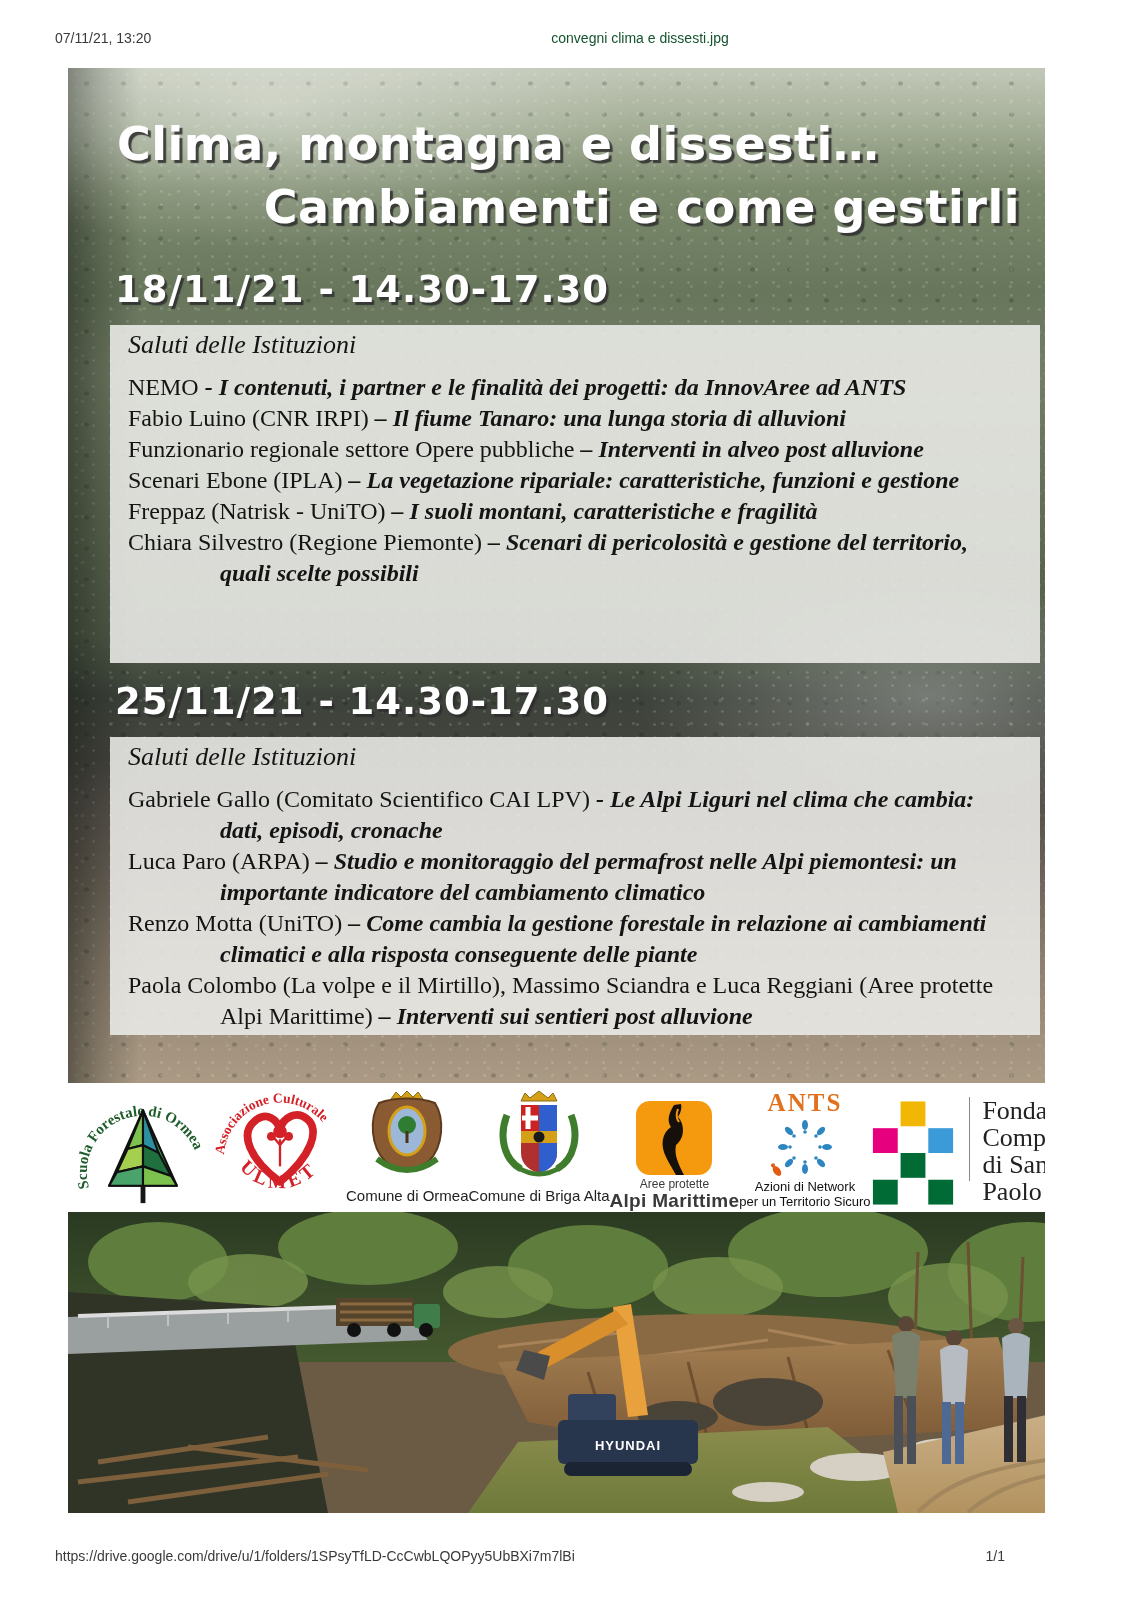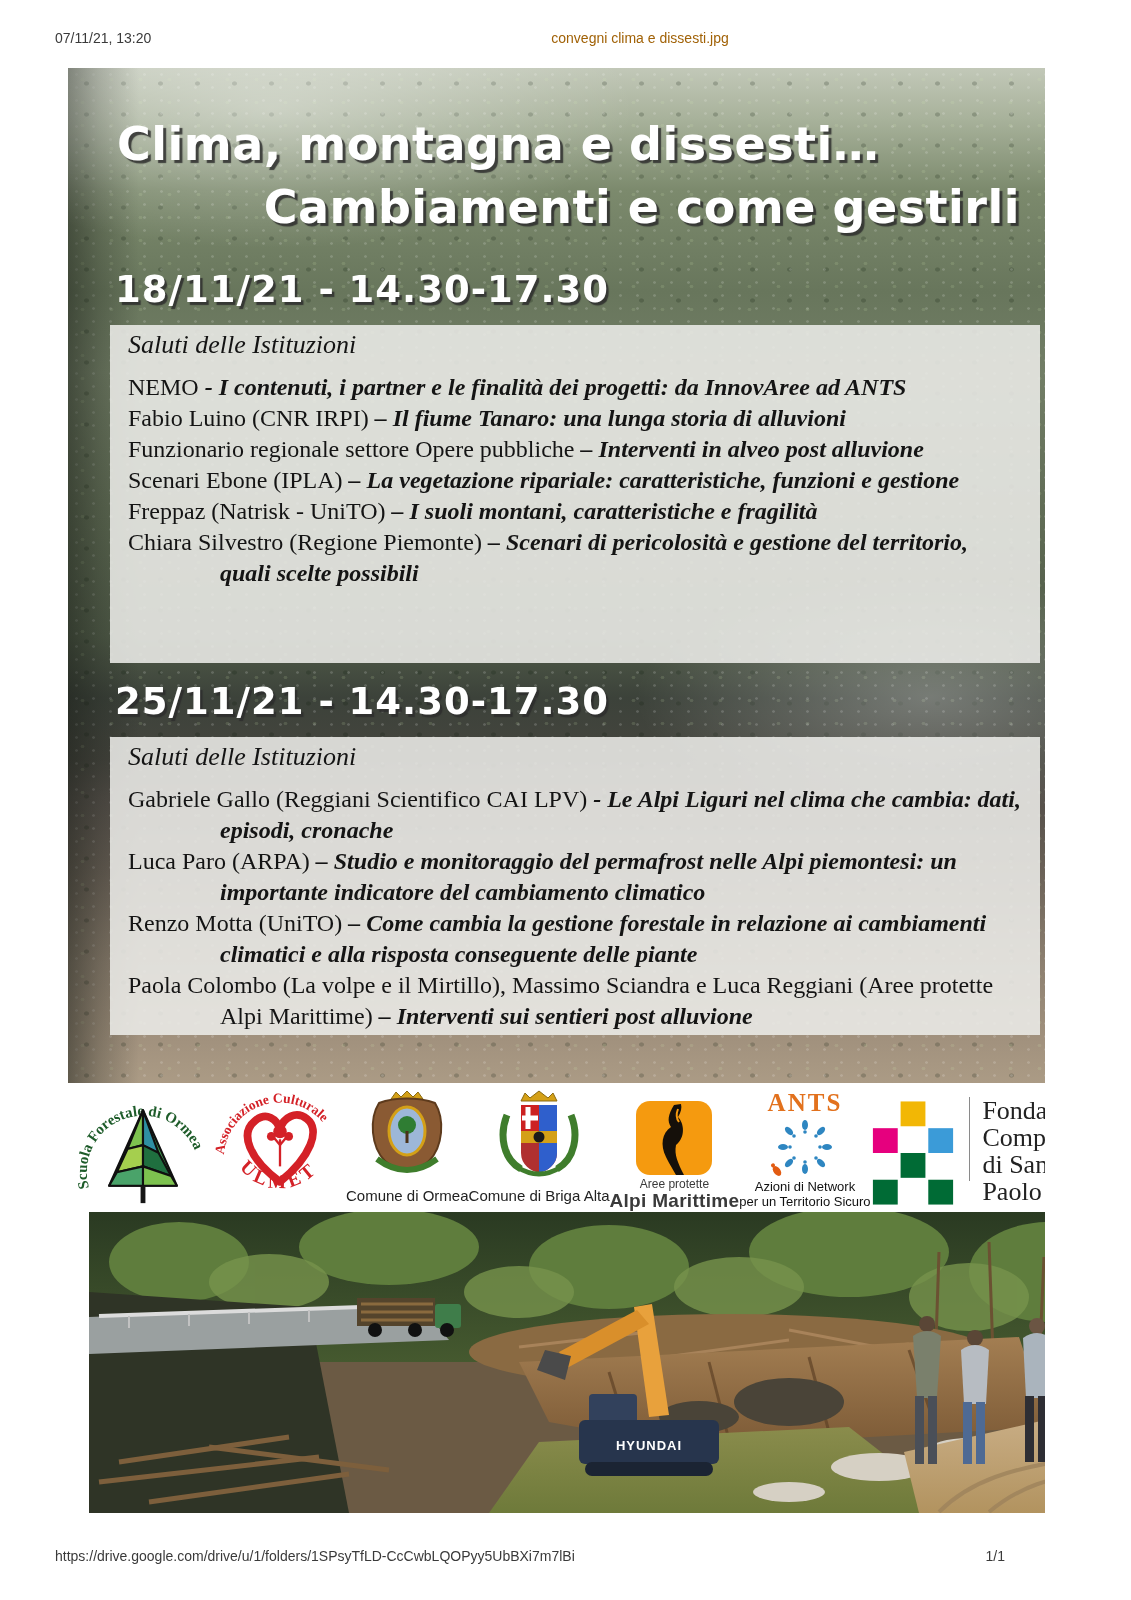--- a/index.html
+++ b/index.html
@@ -1,21 +1,21 @@
 <!DOCTYPE html>
 <html><head>
 <meta charset="utf-8">
 <style>
   html,body{margin:0;padding:0;background:#ffffff;}
   .page{position:relative;width:1045px;height:1600px;background:#ffffff;overflow:hidden;
         font-family:"Liberation Sans",sans-serif;}
   
   .print-header-datetime{position:absolute;left:55px;top:30px;font-size:14px;color:#3a3a3a;}
   .print-header-filename{position:absolute;left:640px;top:30px;transform:translateX(-50%);
-        font-size:14px;color:#a16207;}
+        font-size:14px;color:#14532d;}
   .print-footer-url{position:absolute;left:55px;top:1548px;font-size:14px;color:#3a3a3a;}
   .print-footer-page{position:absolute;right:40px;top:1548px;font-size:14px;color:#3a3a3a;}
 
   
   .poster{position:absolute;left:68px;top:68px;width:1014px;height:1015px;overflow:hidden;}
   .poster-bg{position:absolute;inset:0;
     background-image:
       radial-gradient(ellipse 420px 170px at 85% 62%, rgba(255,255,255,.30), transparent 70%),
       radial-gradient(ellipse 520px 200px at 20% 4%, rgba(255,255,255,.38), transparent 70%),
       linear-gradient(90deg, rgba(22,26,20,.50) 0%, rgba(22,26,20,.25) 3%, transparent 7%),
@@ -55,21 +55,21 @@
   .logo-block{display:flex;flex-direction:column;align-items:center;}
   .logo-caption{font-size:15px;color:#222;margin-top:2px;white-space:nowrap;}
   .logo-caption-small{font-size:12px;color:#3a3a3a;margin-top:1px;line-height:13px;white-space:nowrap;}
   .alpi-name{font-size:19px;font-weight:700;color:#3a3a3a;letter-spacing:.3px;line-height:20px;white-space:nowrap;}
   .ants-caption{font-size:13px;color:#111;line-height:15px;text-align:center;white-space:nowrap;}
   .fcsp{display:flex;align-items:flex-start;gap:12px;margin-top:8px;}
   .fcsp-divider{width:2px;height:84px;background:#8a8a8a;}
   .fcsp-name{font-family:"Liberation Serif",serif;font-size:26px;line-height:27px;color:#222;}
 
   
-  .photo-bottom{position:absolute;left:68px;top:1212px;width:1014px;height:301px;overflow:hidden;margin-left:21px;}
+  .photo-bottom{position:absolute;left:68px;top:1212px;width:1014px;height:301px;overflow:hidden;}
 </style>
 </head>
 <body>
 
 <div class="page">
 
   <span class="print-header-datetime">07/11/21, 13:20</span>
   <span class="print-header-filename">convegni clima e dissesti.jpg</span>
 
   <div class="poster">
@@ -90,21 +90,21 @@
           <div class="prog-item"><span class="prog-name">Freppaz (Natrisk - UniTO) </span><span class="prog-title">– I suoli montani, caratteristiche e fragilità</span></div>
           <div class="prog-item"><span class="prog-name">Chiara Silvestro (Regione Piemonte) </span><span class="prog-title">– Scenari di pericolosità e gestione del territorio, quali scelte possibili</span></div>
         </div>
     </div>
 
     <div class="session-date d2">25/11/21 - 14.30-17.30</div>
 
     <div class="overlay-box b2">
       <div class="greeting">Saluti delle Istituzioni</div>
       <div id="prog2">
-          <div class="prog-item"><span class="prog-name">Gabriele Gallo (Reggiani Scientifico CAI LPV) </span><span class="prog-title">- Le Alpi Liguri nel clima che cambia: dati, episodi, cronache</span></div>
+          <div class="prog-item"><span class="prog-name">Gabriele Gallo (Comitato Scientifico CAI LPV) </span><span class="prog-title">- Le Alpi Liguri nel clima che cambia: dati, episodi, cronache</span></div>
           <div class="prog-item"><span class="prog-name">Luca Paro (ARPA) </span><span class="prog-title">– Studio e monitoraggio del permafrost nelle Alpi piemontesi: un importante indicatore del cambiamento climatico</span></div>
           <div class="prog-item"><span class="prog-name">Renzo Motta (UniTO) </span><span class="prog-title">– Come cambia la gestione forestale in relazione ai cambiamenti climatici e alla risposta conseguente delle piante</span></div>
           <div class="prog-item"><span class="prog-name">Paola Colombo (La volpe e il Mirtillo), Massimo Sciandra e Luca Reggiani (Aree protette Alpi Marittime) </span><span class="prog-title">– Interventi sui sentieri post alluvione</span></div>
         </div>
     </div>
   </div>
 
   <div class="logos-strip">
 
     <div class="logo-block">

